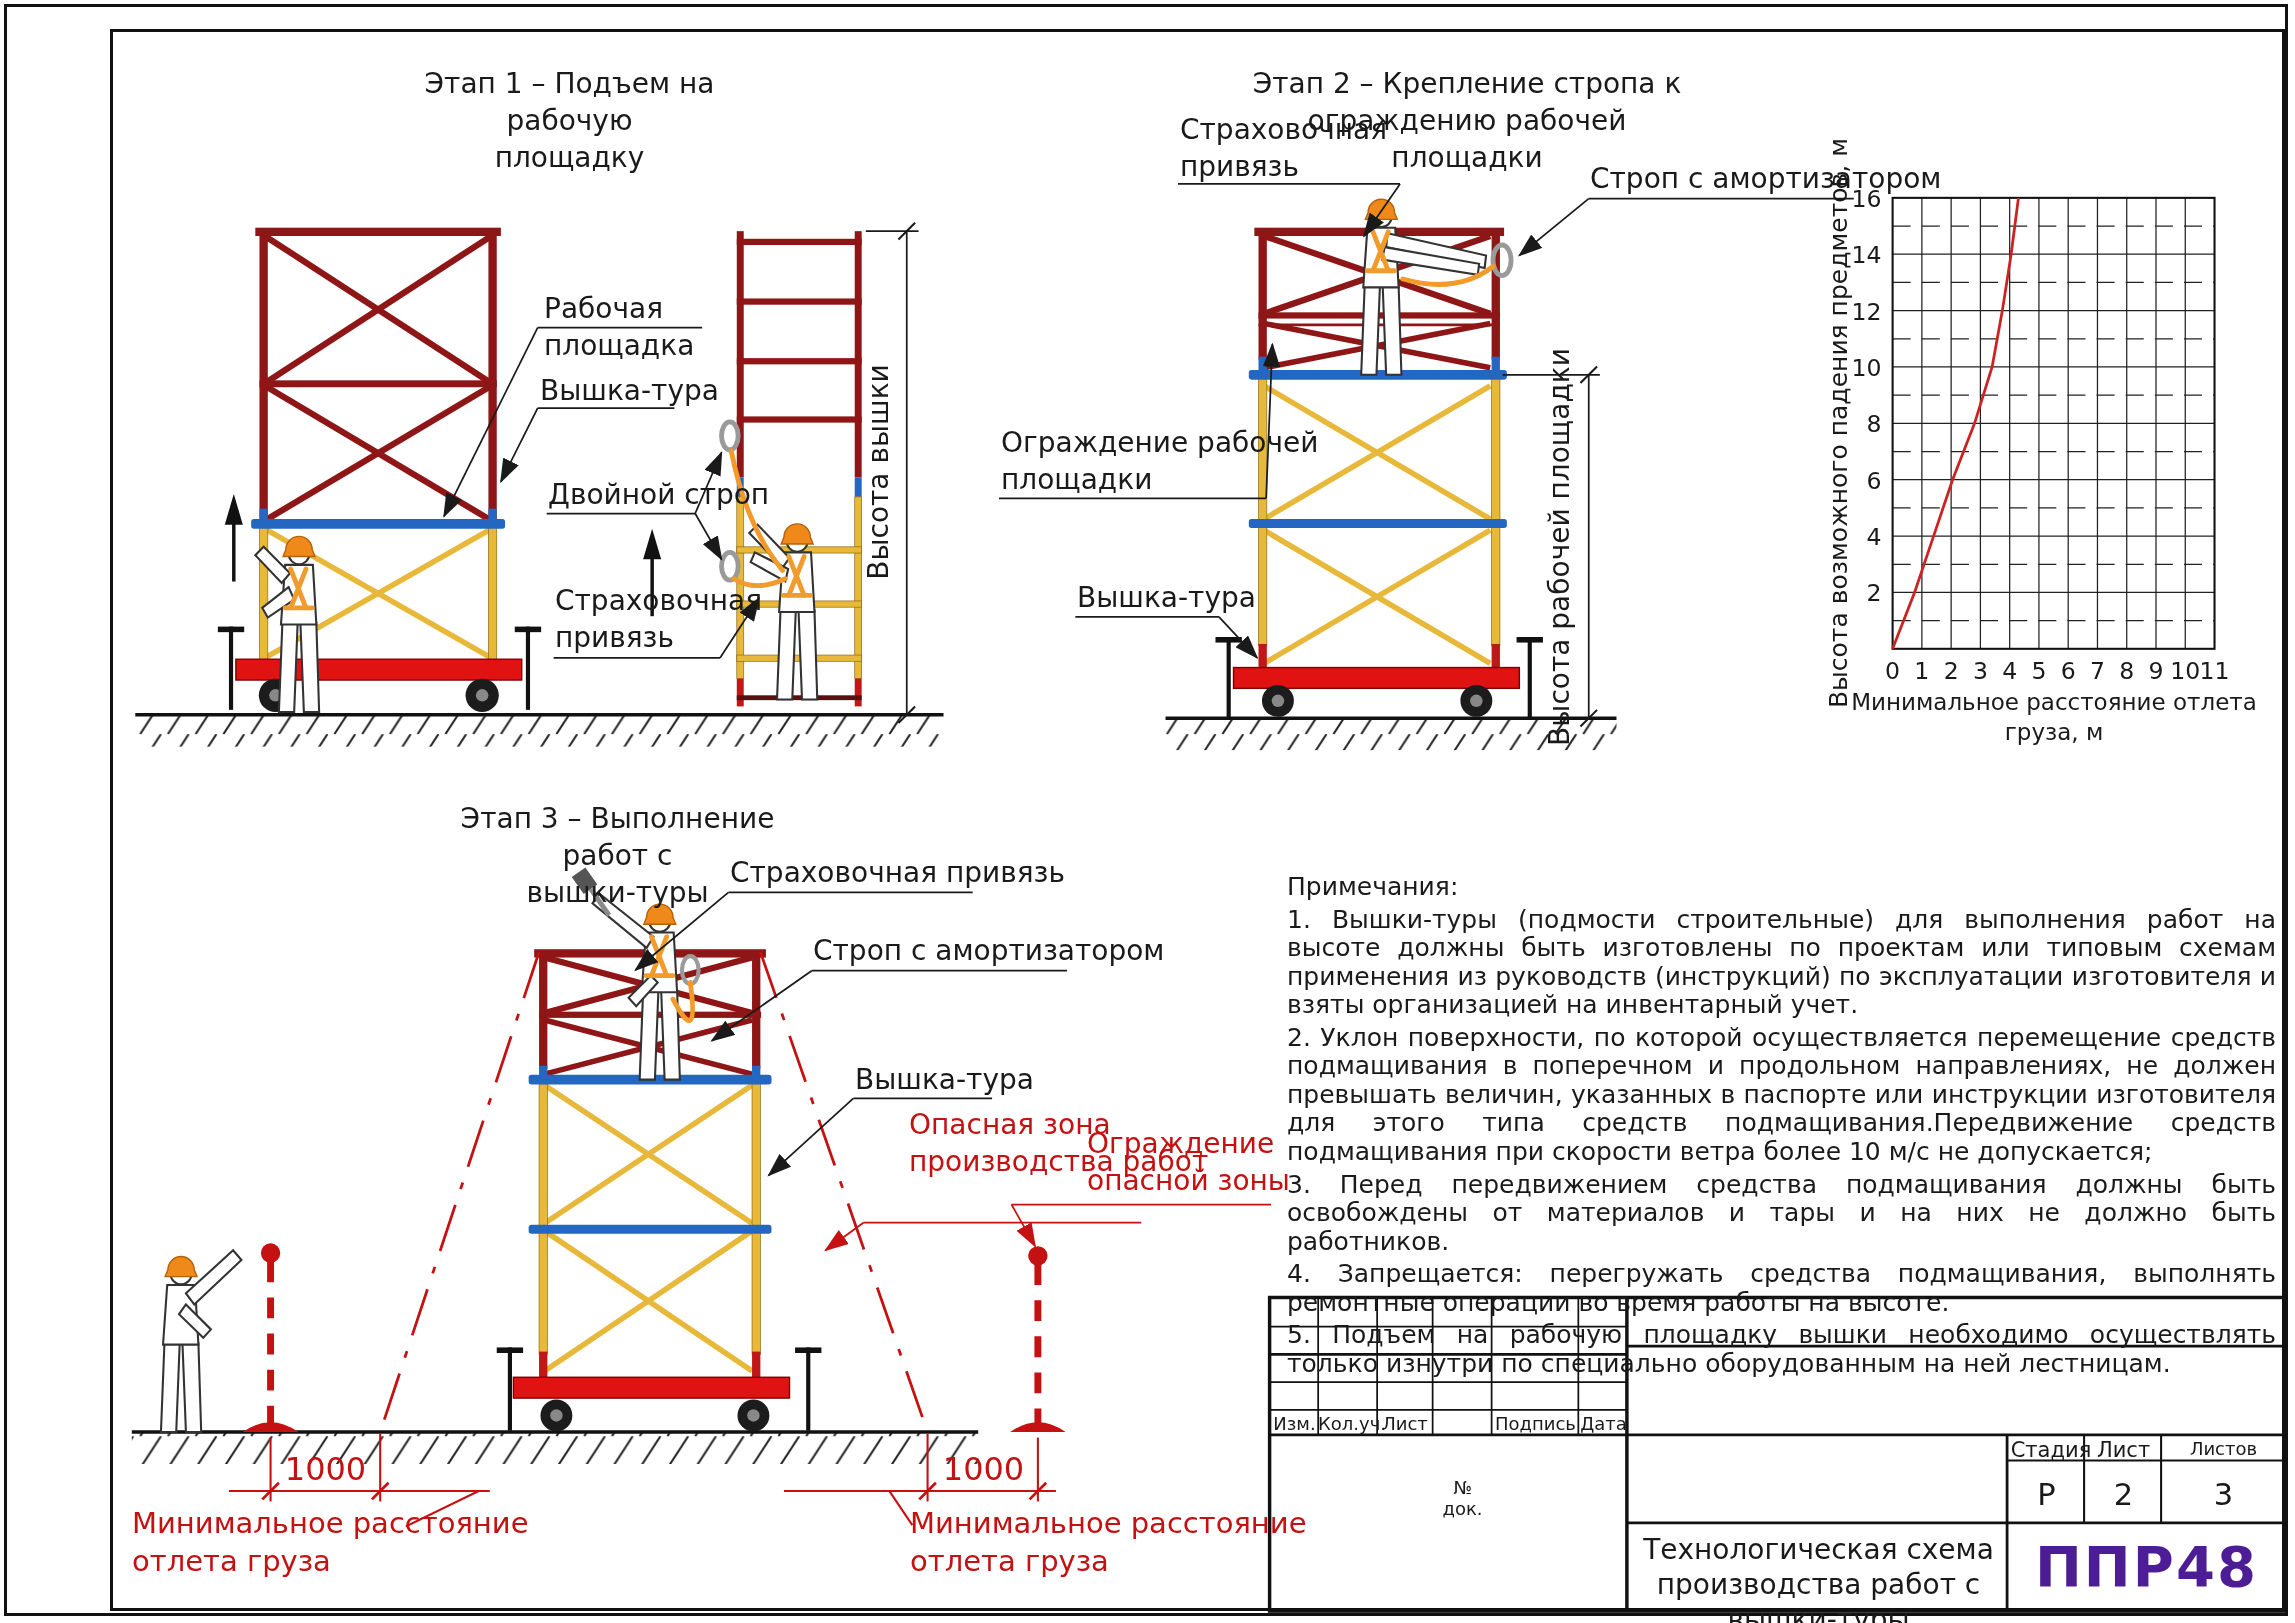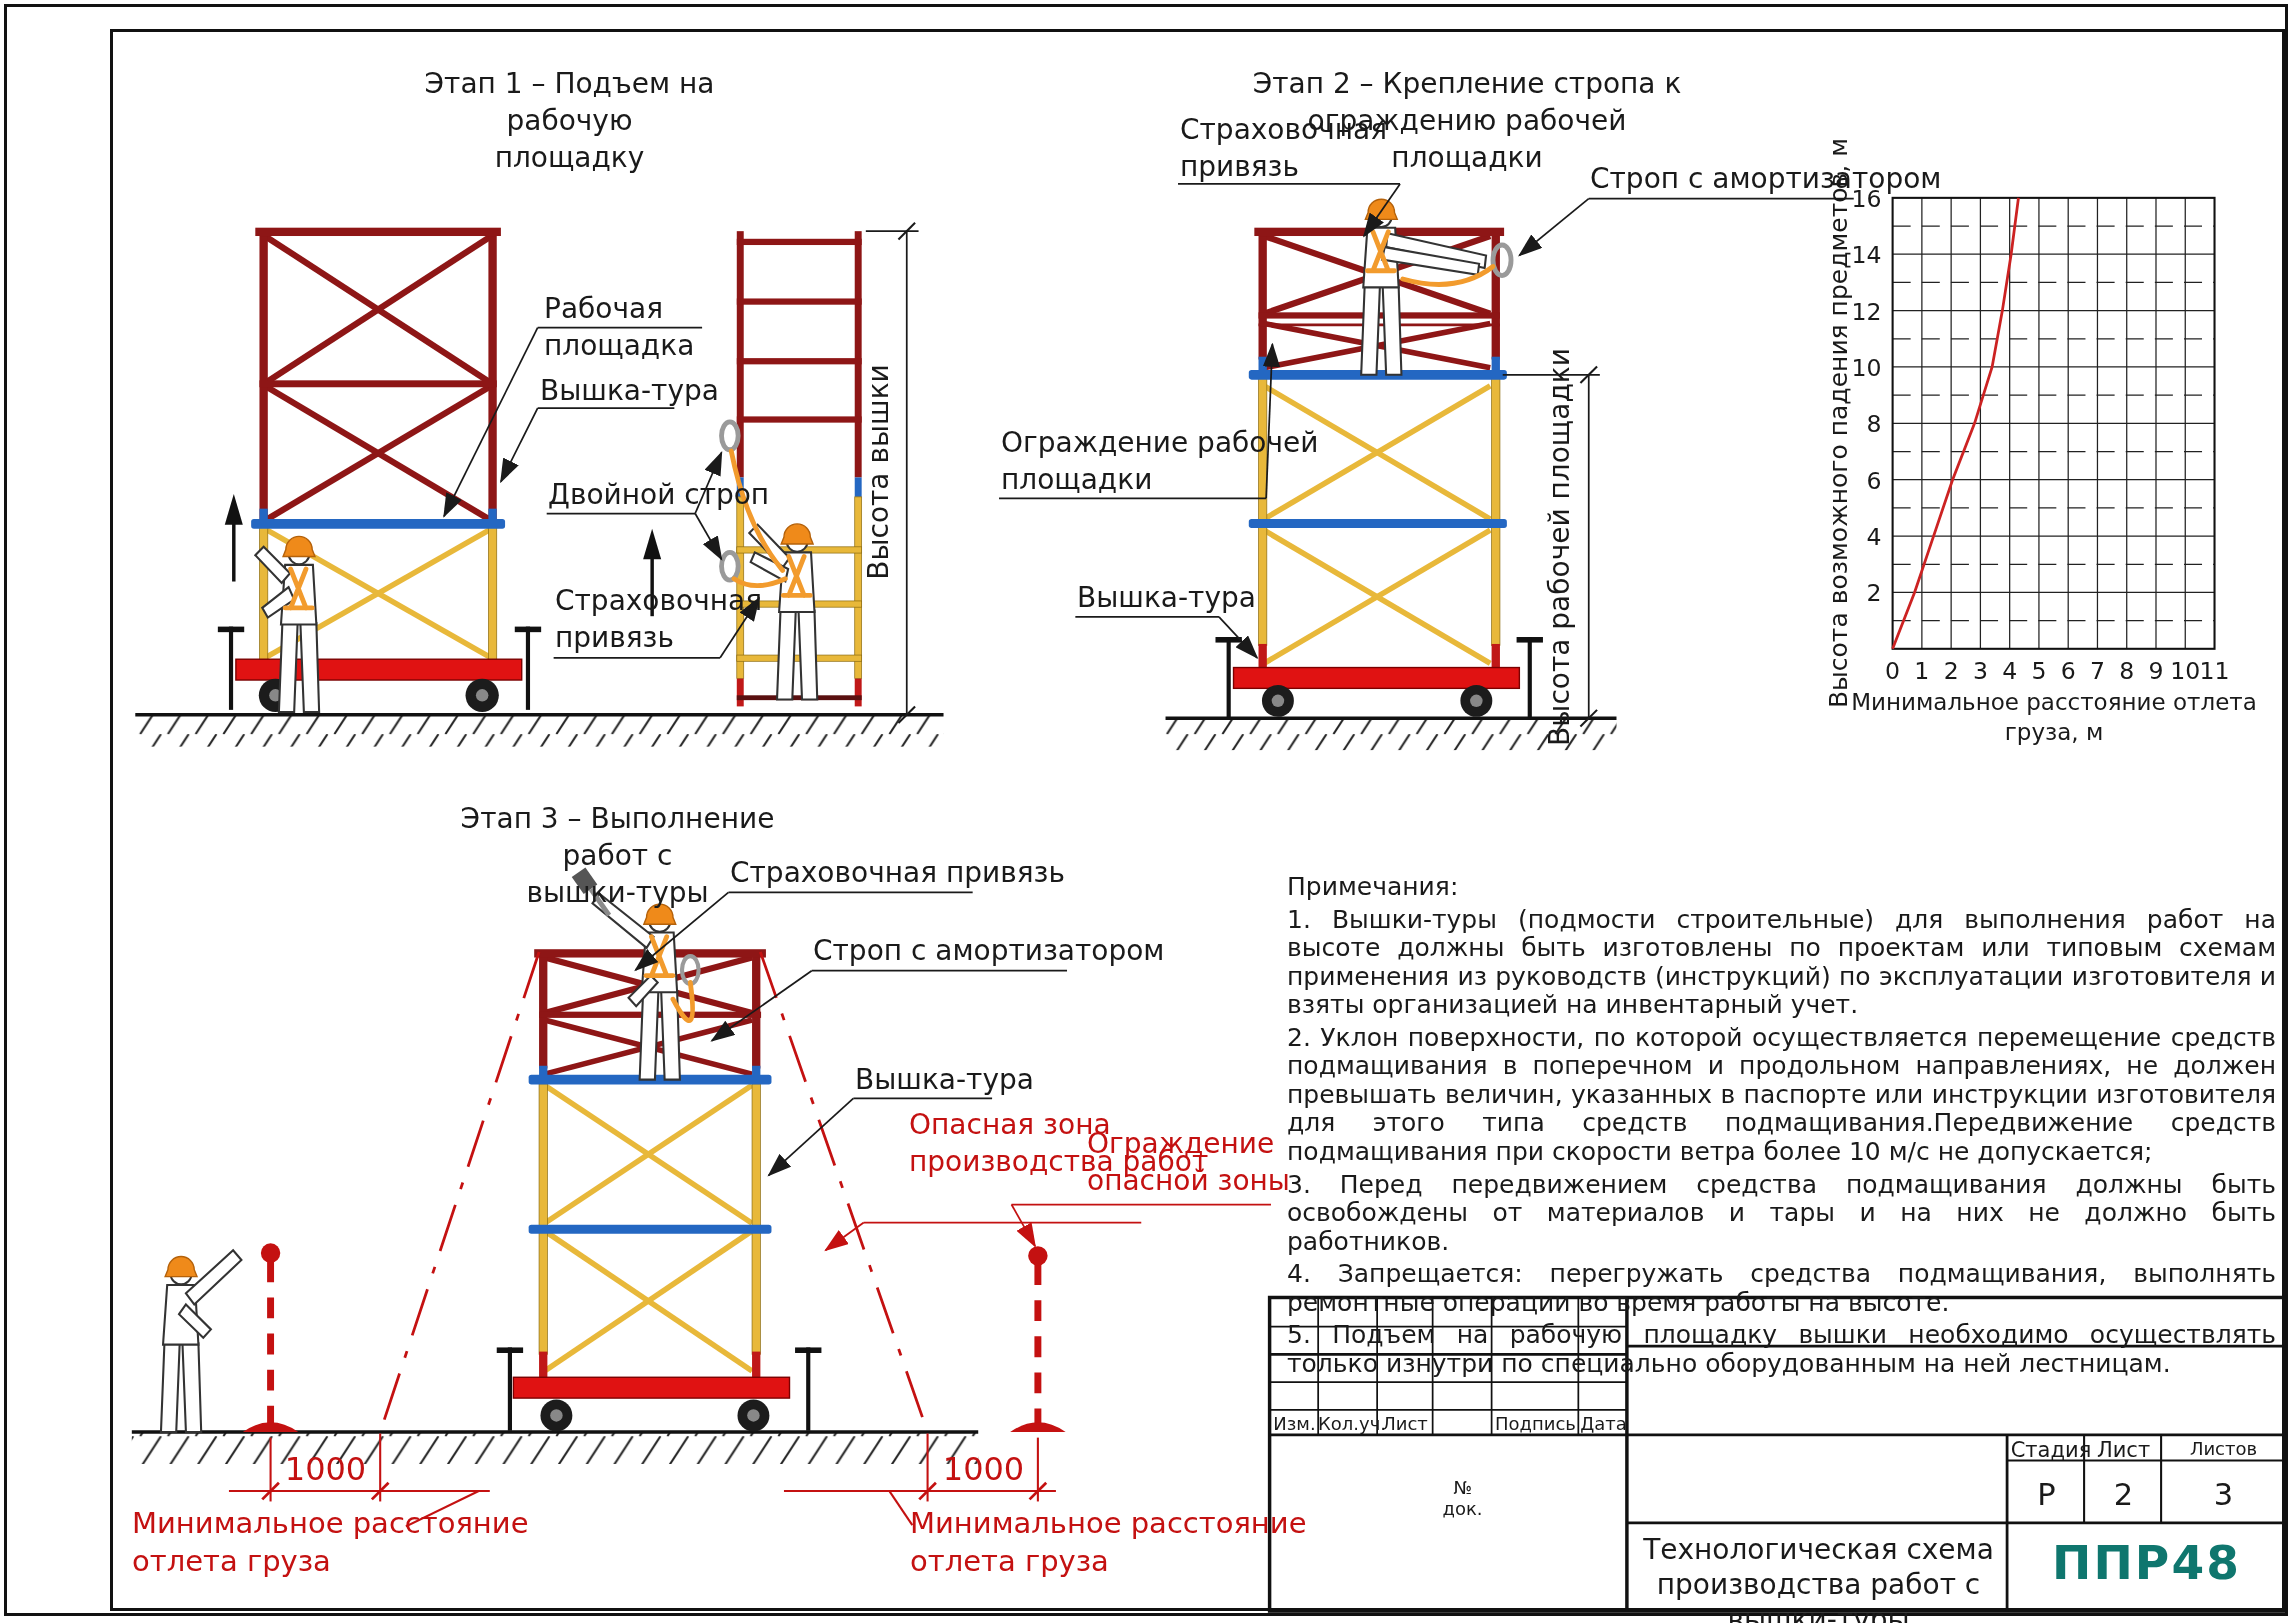--- a/index.html
+++ b/index.html
@@ -445,15 +445,15 @@
   <div class="tb-txt" style="left:1579px;top:1413px;width:49px;">Дата</div>
   <div class="tb-txt" style="left:2008px;top:1438px;width:86px;font-size:21px;">Стадия</div>
   <div class="tb-txt" style="left:2085px;top:1438px;width:77px;font-size:21px;">Лист</div>
   <div class="tb-txt" style="left:2162px;top:1438px;width:123px;font-size:18px;">Листов</div>
   <div class="tb-txt" style="left:2008px;top:1477px;width:77px;font-size:30.5px;">Р</div>
   <div class="tb-txt" style="left:2085px;top:1477px;width:77px;font-size:30.5px;">2</div>
   <div class="tb-txt" style="left:2162px;top:1477px;width:123px;font-size:30.5px;">3</div>
   <div class="lbl ctr" style="left:1638px;top:1532px;width:361px;font-size:28px;line-height:1.25;">Технологическая схема
 производства работ с
 вышки-туры</div>
-  <div class="lbl ctr" style="left:2008px;top:1539px;width:277px;font-size:47px;font-weight:800;color:#0f766e;letter-spacing:2.1px;line-height:1;">ППР48</div>
+  <div class="lbl ctr" style="left:2008px;top:1539px;width:277px;font-size:56px;font-weight:800;color:#4c1d95;letter-spacing:2.1px;line-height:1;">ППР48</div>
 </div>
 
 
 </body></html>

